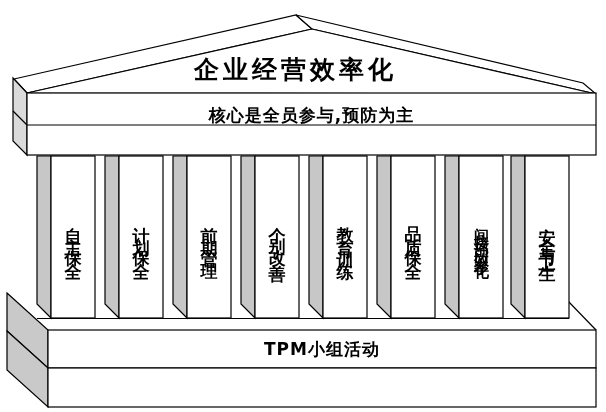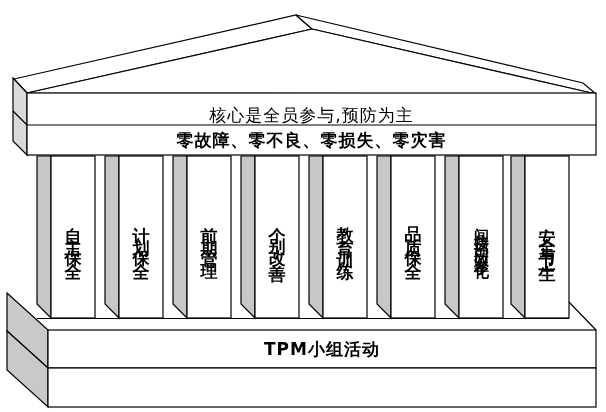--- a/index.html
+++ b/index.html
@@ -17,21 +17,21 @@
   .ln { stroke:#000000; stroke-width:1.2; fill:none; }
 
   .txt { position:absolute; display:flex; align-items:center; justify-content:center; white-space:nowrap; }
 
   .roof-title {
     left:27px; top:52px; width:569px; height:34px;
     font-family:"DejaVu Serif","Liberation Serif",serif;
     font-weight:bold; font-size:25px; letter-spacing:4px;
     transform:translateX(-16px);
   }
-  .band1 { left:27px; top:94px; width:569px; height:43px; font-weight:normal; font-size:17px; letter-spacing:1px; }
+  .band1 { left:27px; top:94px; width:569px; height:43px; font-weight:bold; font-size:17px; letter-spacing:1px; }
   .band2 { left:27px; top:125px; width:569px; height:30px; font-weight:bold; font-size:17px; letter-spacing:1px; }
 
   .pillar-label { top:156px; height:162px; width:44px; position:absolute; display:flex; align-items:center; justify-content:center; }
   .pillar-label span {
     writing-mode:vertical-rl; text-orientation:upright;
     font-family:"DejaVu Serif","Liberation Serif",serif;
     font-weight:bold; line-height:1;
   }
   .chars4 span { font-size:17px; letter-spacing:12px; }
   .chars5 span { font-size:17px; letter-spacing:9px; }
@@ -86,26 +86,26 @@
 
     <polygon class="grayshape" fill="#c7c7c7" points="511,156 525,156 525,318 511,304"></polygon>
     <rect class="shape" x="525" y="156" width="44" height="162"></rect>
 
     <polygon class="grayshape" fill="#c9c9c9" points="7,293 48,330 48,368 7,331"></polygon>
     <polygon class="grayshape" fill="#c9c9c9" points="7,331 48,368 48,407 7,370"></polygon>
     <rect class="shape" x="48" y="330" width="548" height="38"></rect>
     <rect class="shape" x="48" y="368" width="548" height="39"></rect>
   </svg>
 
+  <div class="txt roof-title">
+    <span>企业经营效率化</span>
+  </div>
 
   <div class="txt band1">
     <span>核心是全员参与,预防为主</span>
-  </div>
-  <div class="txt band2">
-    <span>零故障、零不良、零损失、零灾害</span>
   </div>
 
   <div class="pillar-label chars4 pl1">
     <span>自主保全</span>
   </div>
   <div class="pillar-label chars4 pl2">
     <span>计划保全</span>
   </div>
   <div class="pillar-label chars4 pl3">
     <span>前期管理</span>

